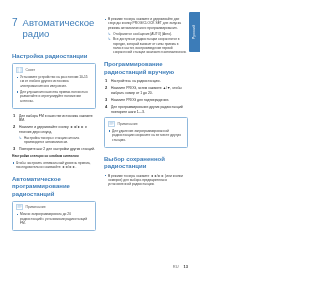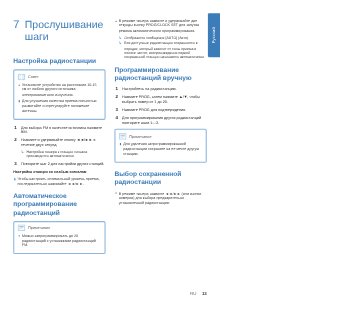--- a/index.html
+++ b/index.html
@@ -98,21 +98,21 @@
 <body>
 
 <div class="page">
 
   <div class="lang-tab">
     <span>Русский</span>
   </div>
 
   <div class="chapter">
     <div class="num">7</div>
-    <div class="title">Прослушивание шаги</div>
+    <div class="title">Автоматическое радио</div>
   </div>
 
   <div class="col col-left" style="top:53px;">
 
     <div class="sec-h">Настройка радиостанции</div>
 
     <div class="callout">
       <div class="callout-head">
         <svg class="ico" viewBox="0 0 14 12">
           <rect x="0" y="0" width="14" height="12" fill="#bcd6ec"></rect>

